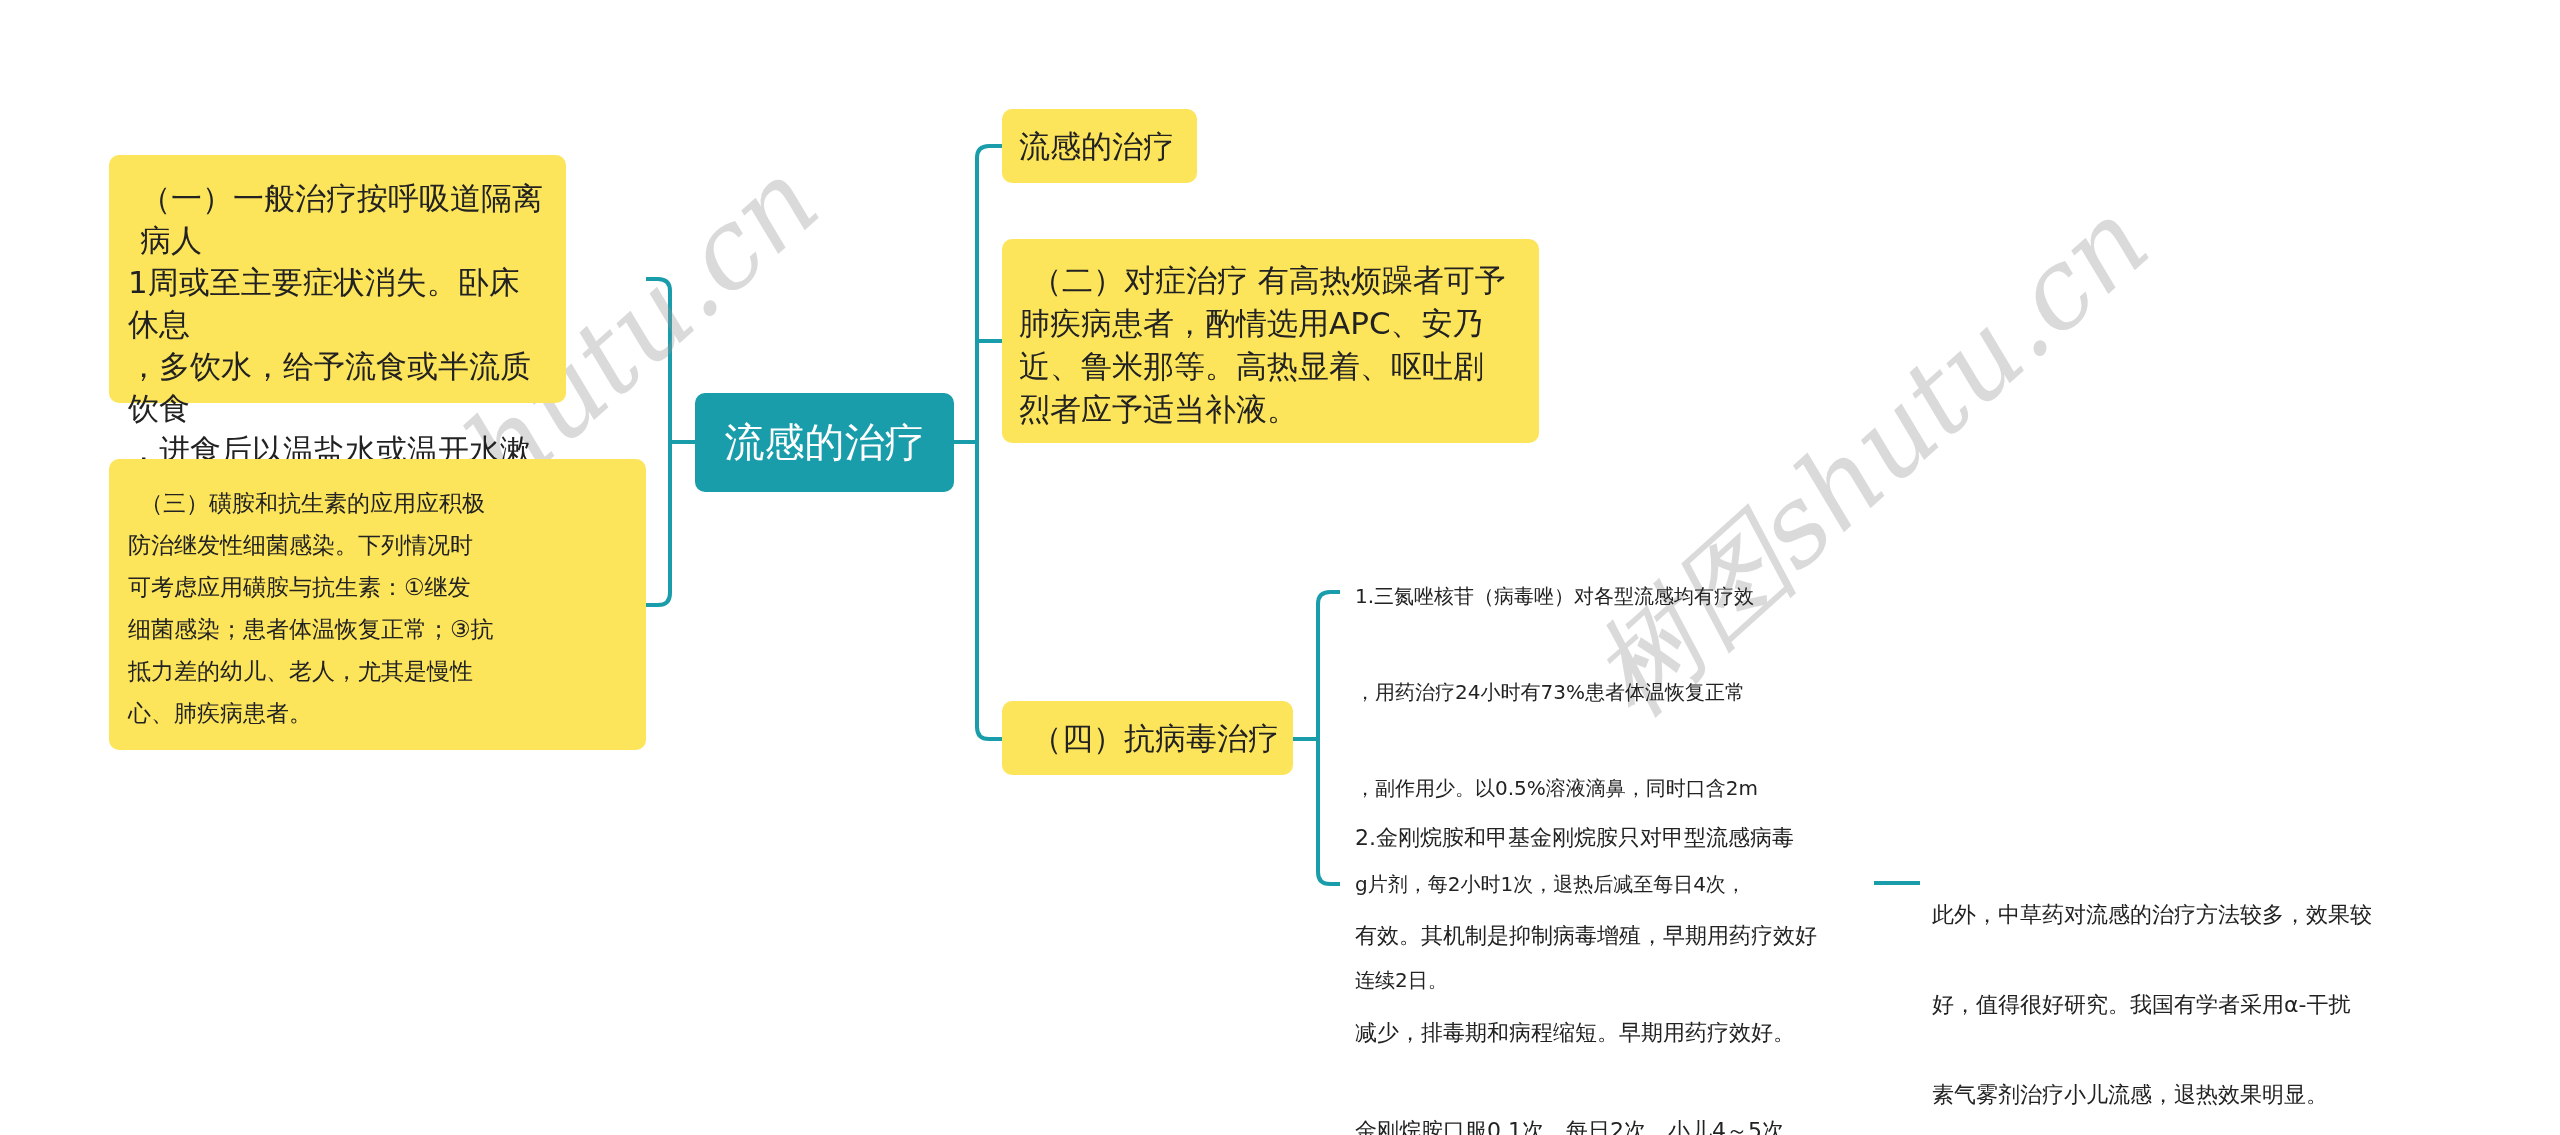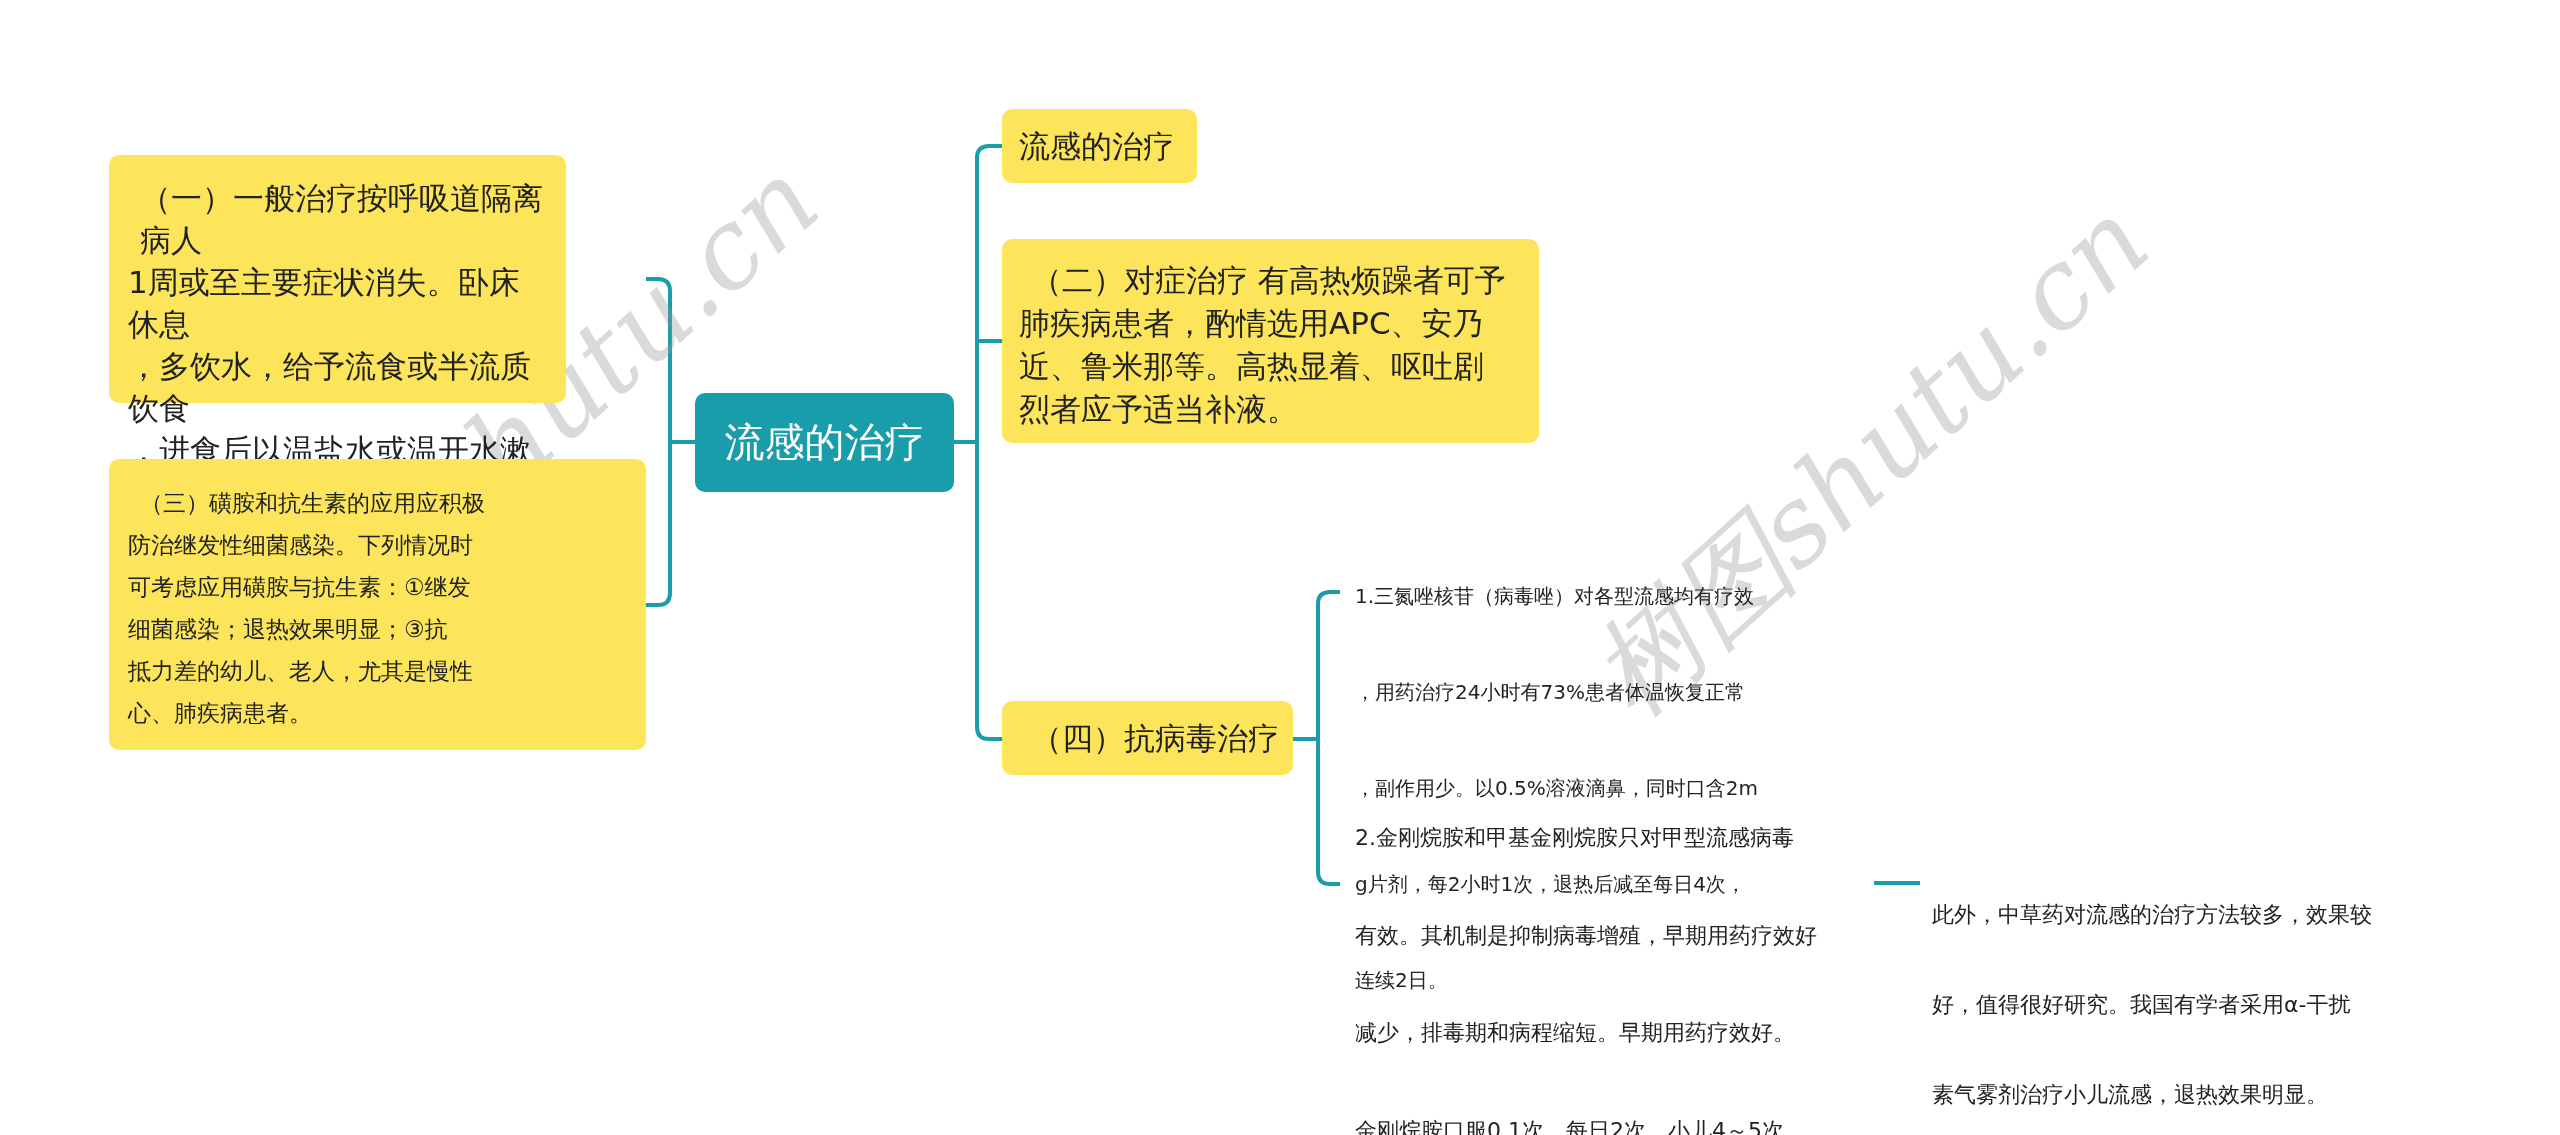--- a/index.html
+++ b/index.html
@@ -65,21 +65,21 @@
   <span class="txt">1周或至主要症状消失。卧床休息</span>
   <span class="txt">，多饮水，给予流食或半流质饮食</span>
   <span class="txt">，进食后以温盐水或温开水漱口，</span>
   <span class="txt">保持鼻咽口腔清洁卫生。</span>
 </div>
 
 <div class="node" style="left:109px; top:459px; width:537px; height:291px; padding:23px 16px 0 19px; font-size:23px; line-height:42px;">
   <span class="txt" style="padding-left:12px;">（三）磺胺和抗生素的应用应积极</span>
   <span class="txt">防治继发性细菌感染。下列情况时</span>
   <span class="txt">可考虑应用磺胺与抗生素：①继发</span>
-  <span class="txt">细菌感染；退热效果明显；③抗</span>
+  <span class="txt">细菌感染；患者体温恢复正常；③抗</span>
   <span class="txt">抵力差的幼儿、老人，尤其是慢性</span>
   <span class="txt">心、肺疾病患者。</span>
 </div>
 
 <div class="node" style="left:1002px; top:109px; width:195px; height:74px; padding:16px 0 0 17px; font-size:31px; line-height:42px;">
   <span class="txt">流感的治疗</span>
 </div>
 
 <div class="node" style="left:1002px; top:239px; width:537px; height:204px; padding:20px 14px 0 17px; font-size:31px; line-height:43px;">
   <span class="txt" style="padding-left:12px;">（二）对症治疗 有高热烦躁者可予</span>

